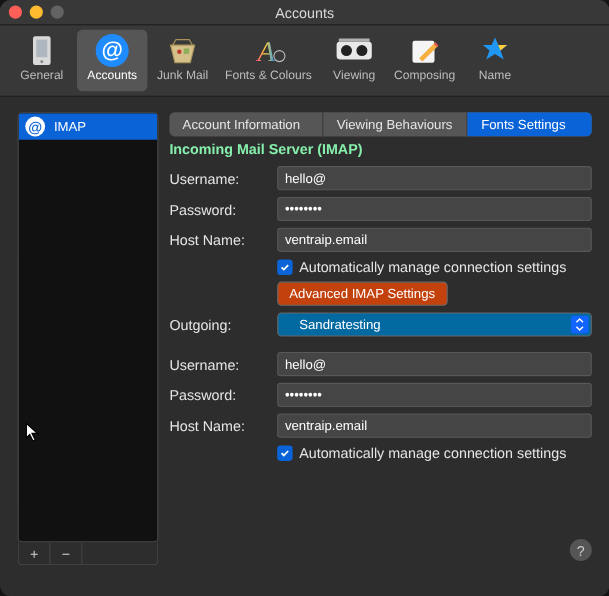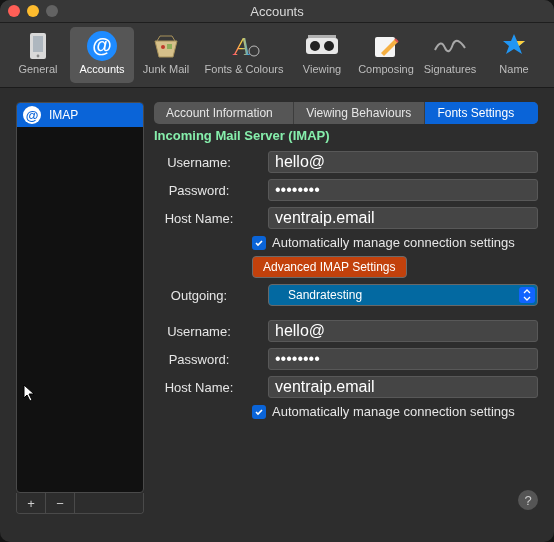--- a/index.html
+++ b/index.html
@@ -22,22 +22,22 @@
   .acctitem{background:#0a64d8;color:#fff;display:flex;align-items:center;height:24px;padding:0 6px;font-size:12px;}
   .acctitem .atmark{width:18px;height:18px;border-radius:50%;background:#fff;color:#0a64d8;font-weight:700;display:flex;align-items:center;justify-content:center;font-size:13px;margin-right:8px;}
   .bbar{display:flex;border:1px solid #4a4a4a;border-top:none;border-radius:0 0 4px 4px;height:20px;overflow:hidden;}
   .bbar div{width:28px;display:flex;align-items:center;justify-content:center;border-right:1px solid #4a4a4a;color:#cfcfcf;background:#2d2d2d;}
   .main{flex:1;display:flex;flex-direction:column;}
   .tabs{display:flex;background:#565656;border-radius:5px;overflow:hidden;height:22px;}
   .tab{flex:0 0 auto;padding:0 12px;display:flex;align-items:center;font-size:12px;color:#e6e6e6;border-right:1px solid #3d3d3d;}
   .tab.sel{background:#0a64d8;color:#fff;border-right:none;}
   .section-title{font-weight:600;color:#86efac;margin:4px 0 8px 0;font-size:13px;}
   .row{display:flex;align-items:center;margin-bottom:6px;}
-  .lbl{width:90px;text-align:center;margin-right:24px;color:#e6e6e6;font-size:13px;}
-  .field{flex:1;height:20px;background:#454545;border:1px solid #585858;border-radius:3px;color:#fff;font-size:16px;padding:0 6px;display:flex;align-items:center;}
+  .lbl{width:90px;text-align:left;margin-right:8px;color:#e6e6e6;font-size:13px;}
+  .field{flex:1;height:20px;background:#454545;border:1px solid #585858;border-radius:3px;color:#fff;font-size:12px;padding:0 6px;display:flex;align-items:center;}
   .select{flex:1;height:20px;background:#0369a1;border:1px solid #686868;border-radius:4px;color:#fff;font-size:12px;padding:0 19px;display:flex;align-items:center;position:relative;}
   .select .chev{position:absolute;right:2px;top:2px;width:16px;height:16px;background:#1164ff;border-radius:3px;display:flex;align-items:center;justify-content:center;}
   .chk{width:14px;height:14px;border-radius:3px;background:#0a64d8;display:inline-flex;align-items:center;justify-content:center;margin-right:6px;}
   .btn{display:inline-flex;align-items:center;height:20px;background:#c2410c;border:1px solid #6a6a6a;border-radius:4px;color:#fff;font-size:12px;padding:0 10px;}
   .help{position:absolute;right:16px;bottom:14px;width:20px;height:20px;border-radius:50%;background:#555;color:#ccc;display:flex;align-items:center;justify-content:center;font-size:13px;}
   .spacer{height:8px;}
   .indent{margin-left:98px;}
   svg{display:block;}
   .cursor{position:absolute;pointer-events:none;}
 </style>
@@ -116,28 +116,20 @@
       <svg width="30" height="30" viewBox="0 0 30 30">
           <rect x="4" y="6" width="20" height="20" rx="2" fill="#f5f5f5"></rect>
           <path d="M10 22 L24 8 L27 11 L13 25 Z" fill="#f6b042"></path>
           <path d="M24 8 L27 11" stroke="#d55" stroke-width="2"></path>
         </svg>
     </div>
     <span>Composing</span>
   </div>
   <div class="titem">
     <div class="ticon">
-      <svg width="34" height="24" viewBox="0 0 34 24">
-          <path d="M2 16 Q8 4 12 14 Q16 22 20 10 Q24 2 32 14" fill="none" stroke="#a8a8a8" stroke-width="2"></path>
-        </svg>
-    </div>
-    <span>Signatures</span>
-  </div>
-  <div class="titem">
-    <div class="ticon">
       <svg width="30" height="28" viewBox="0 0 30 28">
           <path d="M15 2 L18 9 L26 9 L20 14 L23 22 L15 17 L7 22 L10 14 L4 9 L12 9 Z" fill="#2196f3"></path>
           <path d="M15 2 L18 9 L26 9 L20 14" fill="#ffcf3b"></path>
         </svg>
     </div>
     <span>Name</span>
   </div>
 </div>
 
 <div class="content">

